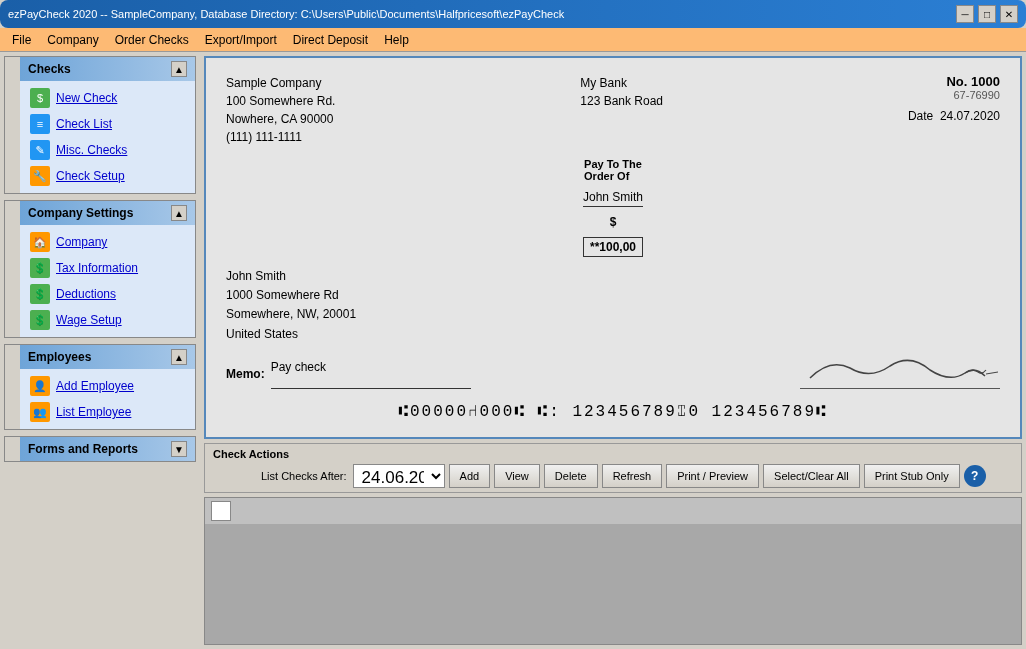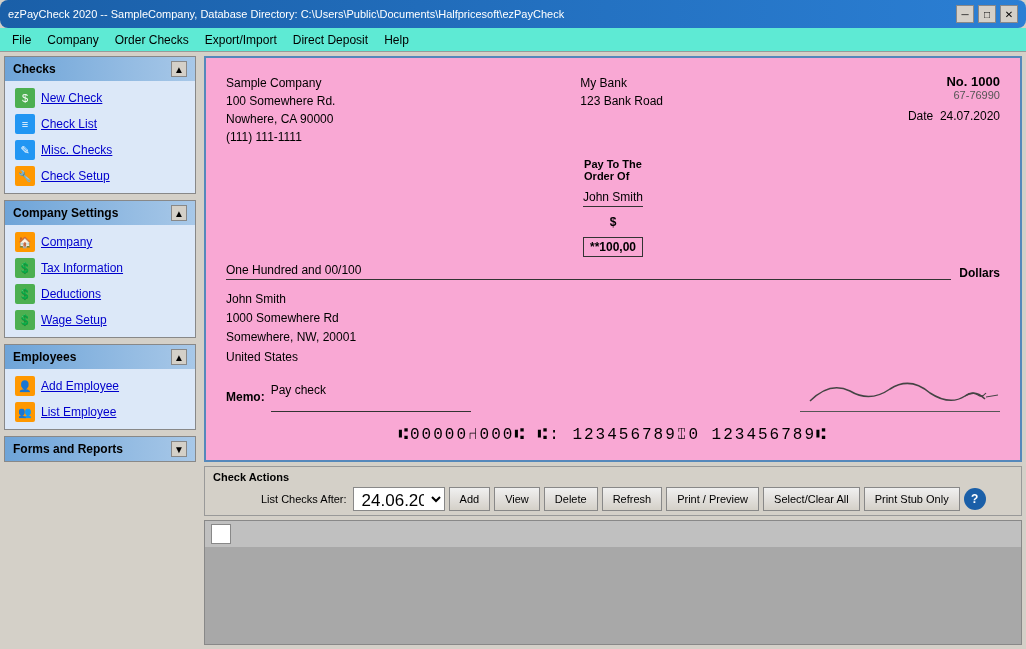--- a/index.html
+++ b/index.html
@@ -22,21 +22,21 @@
     .title-bar-btn {
       width: 18px; height: 18px;
       background: #d4d0c8;
       border: 1px solid #888;
       display: flex; align-items: center; justify-content: center;
       font-size: 10px; cursor: pointer; color: #000;
     }
 
     
     .menu-bar {
-      background: #5eead4;
+      background: #fdba74;
       height: 24px;
       display: flex;
       align-items: center;
       padding: 0 4px;
       border-bottom: 1px solid #999;
       gap: 0;
     }
     .menu-item {
       padding: 2px 8px;
       cursor: pointer;
@@ -54,20 +54,21 @@
       width: 200px;
       background: #d4d0c8;
       padding: 4px;
       overflow-y: auto;
       flex-shrink: 0;
     }
 
     .sidebar-section {
       margin-bottom: 6px;
       border: 1px solid #888;
+      padding-left: 15px;
     }
     .sidebar-section-header {
       background: linear-gradient(to right, #6ea4d8, #a8c8e8);
       padding: 4px 8px;
       display: flex;
       align-items: center;
       justify-content: space-between;
       font-weight: bold;
       font-size: 12px;
       color: #000;
@@ -109,21 +110,21 @@
     .content-area {
       flex: 1;
       display: flex;
       flex-direction: column;
       background: #d4d0c8;
       padding: 4px;
     }
 
     
     .check-area {
-      background: #f9a8d4;
+      background: #e5e5e5;
       border: 2px solid #5588bb;
       flex: 0 0 auto;
       padding: 16px 20px;
       position: relative;
       min-height: 310px;
     }
 
     .check-container {
       position: relative;
     }
@@ -446,24 +447,20 @@
           </div>
         </div>
 
         <div class="pay-to-line">
           <div class="pay-label">Pay To The<br>Order Of</div>
           <div class="pay-name-line">John Smith</div>
           <div class="dollar-sign">$</div>
           <div class="amount-box">**100,00</div>
         </div>
 
-        <div class="amount-words-line">
-          <div class="amount-words">One Hundred and 00/100</div>
-          <div class="dollars-label">Dollars</div>
-        </div>
 
         <div class="check-middle">
           <div>
             <div class="payee-address">
               <div>John Smith</div>
               <div>1000 Somewhere Rd</div>
               <div>Somewhere, NW, 20001</div>
               <div>United States</div>
             </div>
             <div class="memo-line" style="margin-top:16px;">

